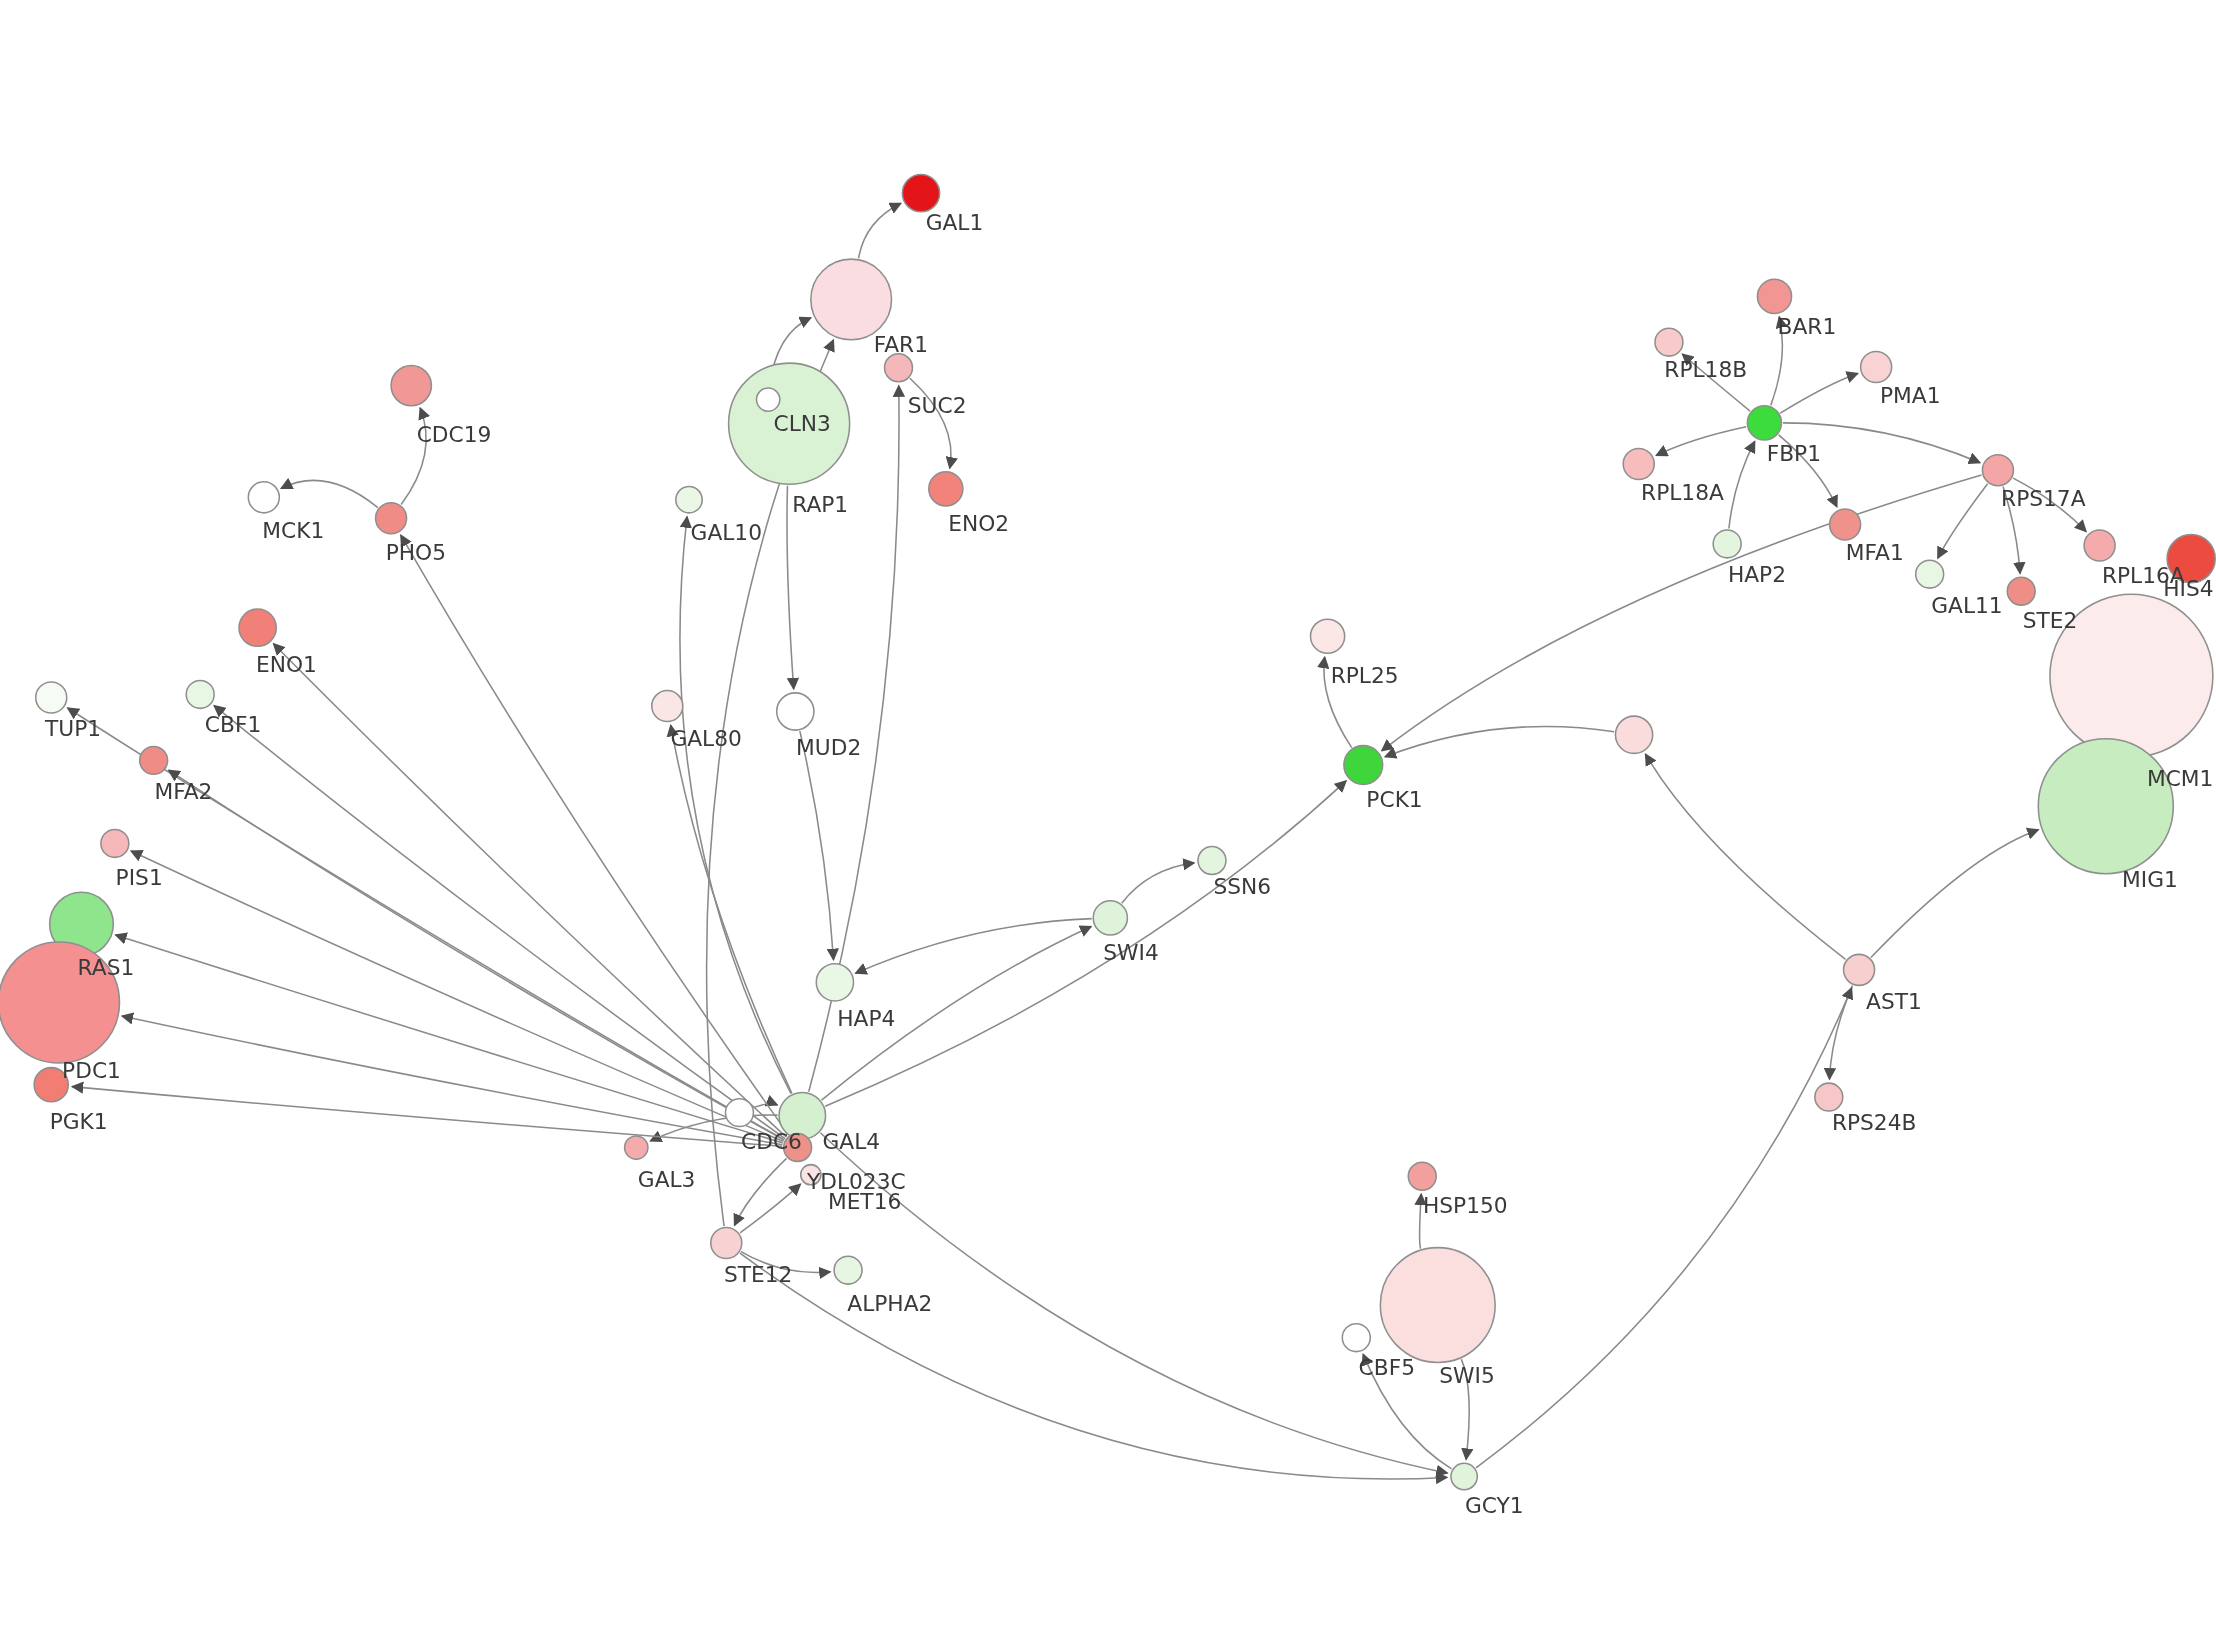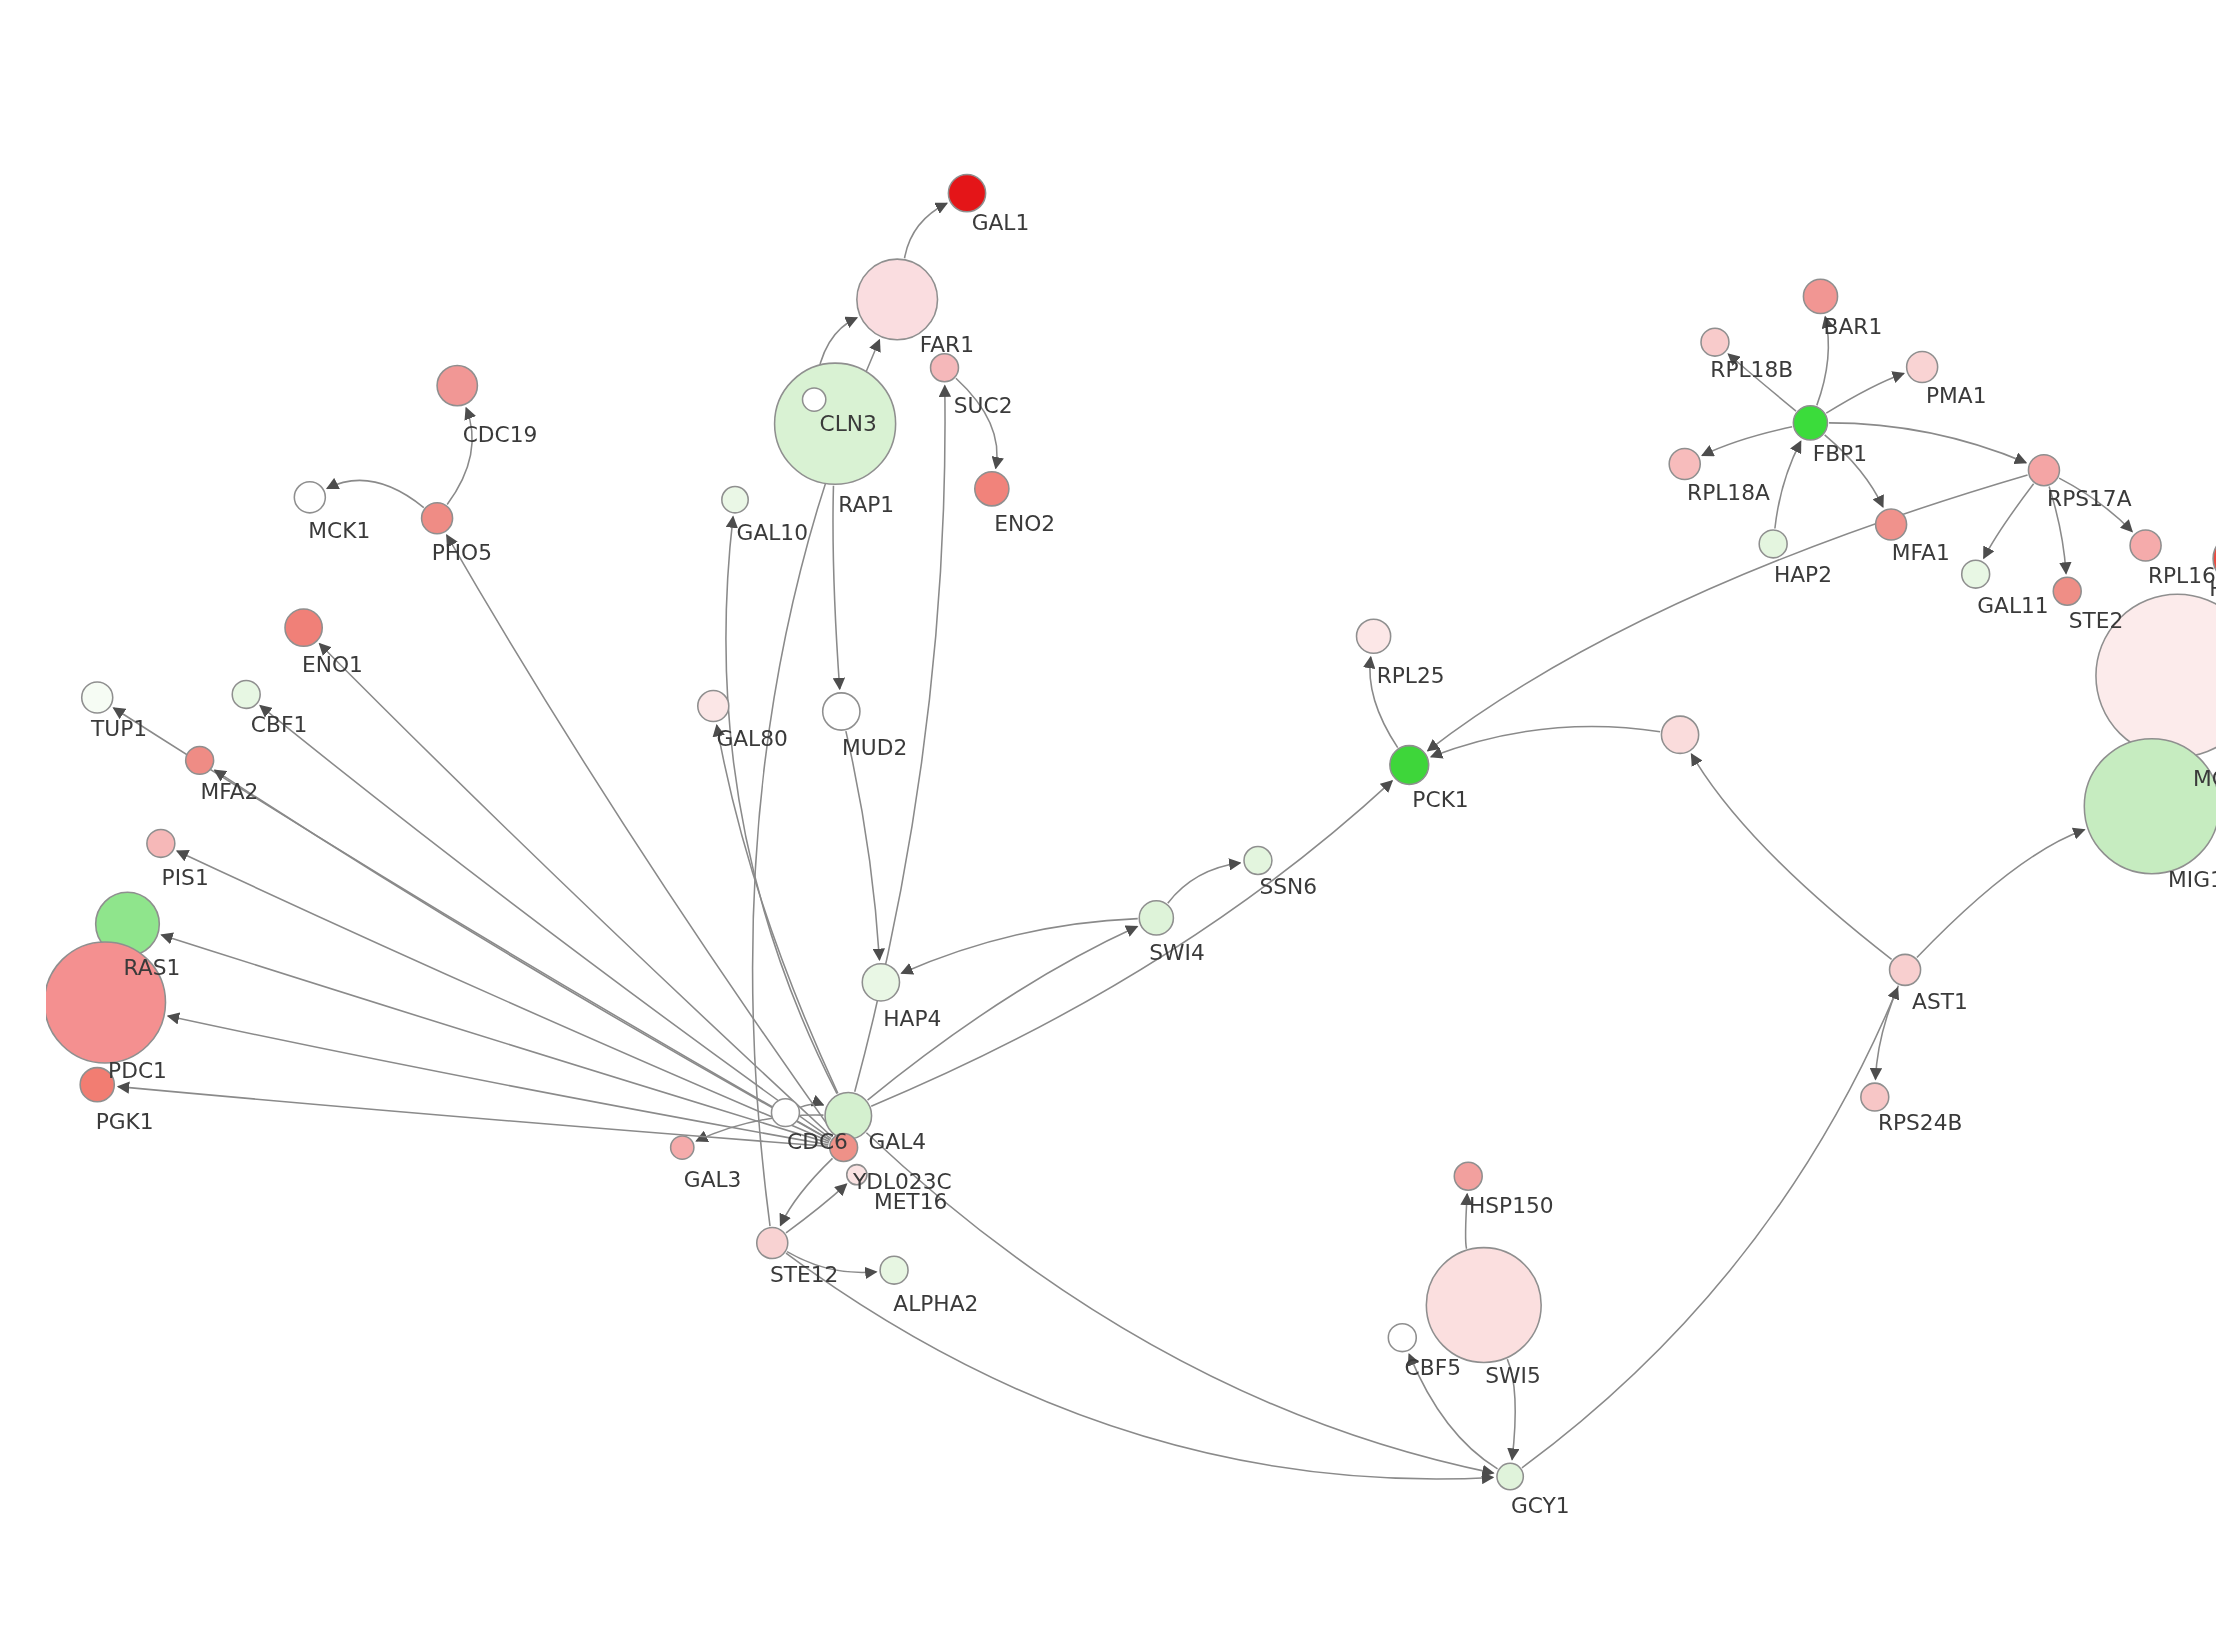--- a/index.html
+++ b/index.html
@@ -7,21 +7,20 @@
     padding: 0;
     width: 2216px;
     height: 1648px;
     background: #ffffff;
     overflow: hidden;
     font-family: "DejaVu Sans", sans-serif;
   }
   #canvas-wrap {
     position: absolute;
     inset: 0;
-    padding-left: 46px;
   }
   svg { display: block; }
   .node { stroke-width: 2px; }
   .edge { fill: none; stroke-width: 2px; }
   .node-label {
     font-family: "DejaVu Sans", sans-serif;
     paint-order: stroke;
   }
 </style>
 </head>

